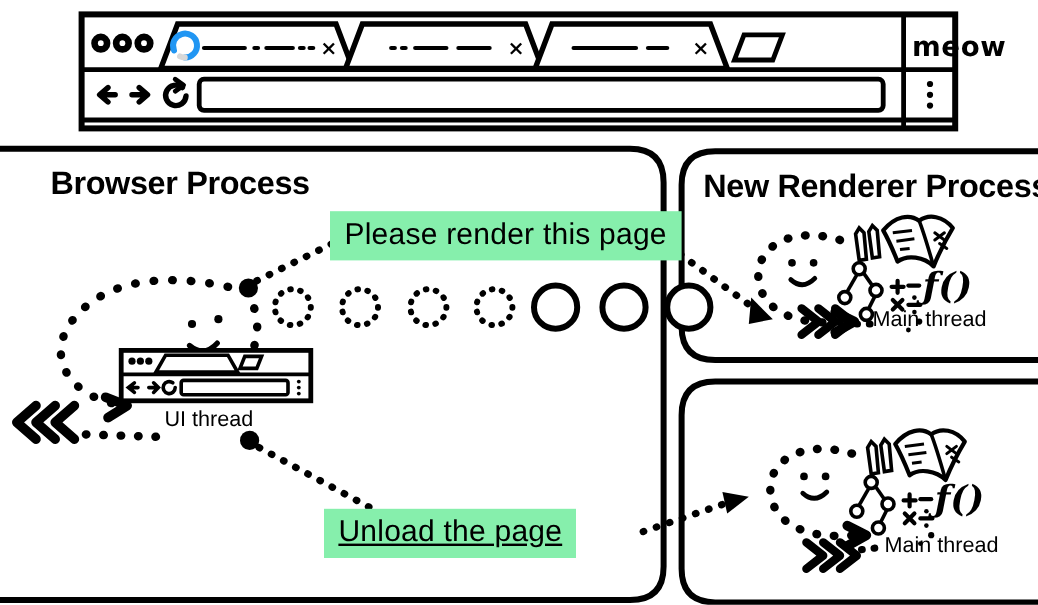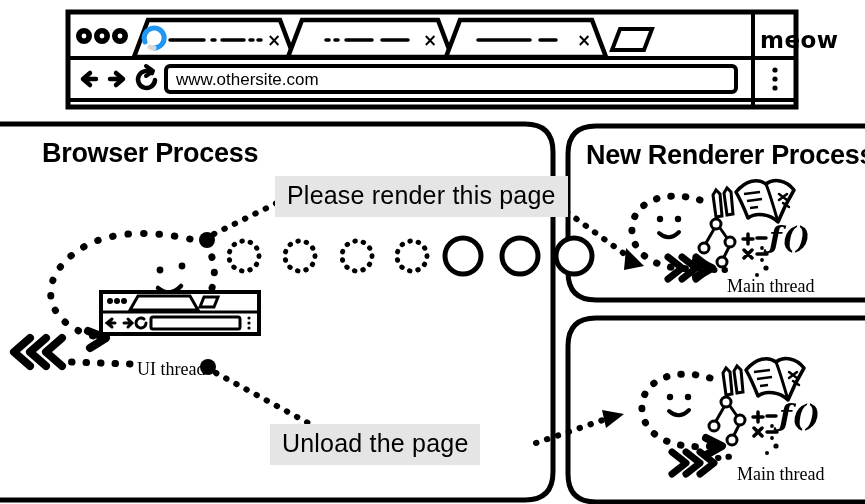--- a/index.html
+++ b/index.html
@@ -4,32 +4,32 @@
 <style>
   html,body{margin:0;padding:0;background:#ffffff;}
   body{
     width:865px;height:504px;position:relative;overflow:hidden;
     font-family:"Liberation Sans", sans-serif;
     color:#000;
   }
   #stage{position:absolute;inset:0;width:865px;height:504px;}
   svg#scene{position:absolute;left:0;top:0;width:865px;height:504px;}
   .lbl{
-    position:absolute;background:#e5e5e5;color:#000;
+    position:absolute;background:#86efac;color:#000;
     font-family:"Liberation Sans", sans-serif;
     font-size:25px;line-height:1;letter-spacing:.2px;
     padding:7px 12px 9px 12px;white-space:nowrap;
   }
   .ttl{
     position:absolute;font-family:"Liberation Sans", sans-serif;
     font-weight:bold;font-size:27px;letter-spacing:-.3px;white-space:nowrap;
   }
   .small{
-    position:absolute;font-family:Liberation Serif, serif;
-    font-size:18px;white-space:nowrap;margin-top:20px;
+    position:absolute;font-family:Liberation Sans, sans-serif;
+    font-size:18px;white-space:nowrap;
   }
   .meow{
     position:absolute;font-family:"DejaVu Sans", sans-serif;
     font-weight:bold;font-size:23px;letter-spacing:.5px;white-space:nowrap;
   }
   .urltext{
     position:absolute;font-family:"Liberation Sans", sans-serif;
     font-size:17px;white-space:nowrap;
   }
 </style>
@@ -308,30 +308,29 @@
     </g>
     <g>
       <text x="779" y="426" font-family="DejaVu Serif, serif" font-style="italic" font-weight="bold" font-size="30">ƒ()</text>
     </g>
   </g>
 
 </svg>
 
 <div class="meow" style="left:760px;top:27px;">meow</div>
 
-<div class="urltext" style="left:176px;top:70px;">www.othersite.com</div>
 
 <div class="ttl" style="left:42px;top:138px;">Browser Process</div>
 
 <div class="ttl" style="left:586px;top:140px;">New Renderer Process</div>
 
 
 <div class="small" style="left:137px;top:339px;text-align:center;">UI thread</div>
 
 <div class="small" style="left:727px;top:256px;">Main thread</div>
 
 <div class="small" style="left:737px;top:444px;">Main thread</div>
 
 <div class="lbl" style="left:275px;top:176px;">Please render this page</div>
 
-<div class="lbl" style="left:270px;top:424px;">Unload the page</div>
+<div class="lbl" style="left:270px;top:424px;text-decoration:underline;">Unload the page</div>
 
 </div>
 
 </body></html>

